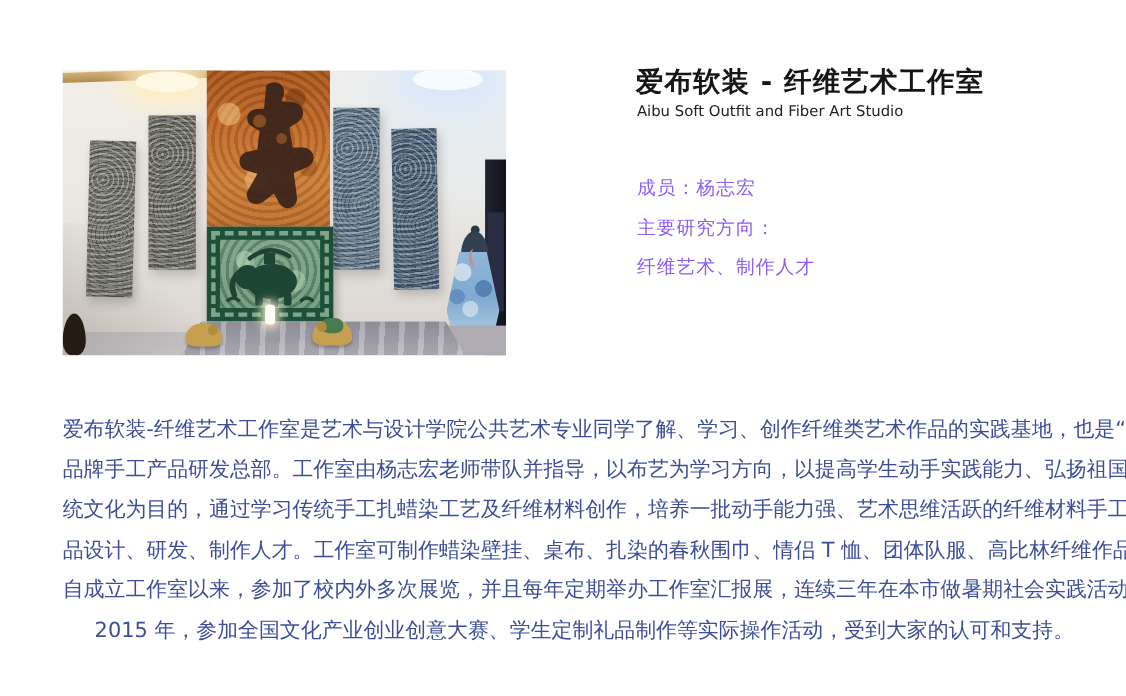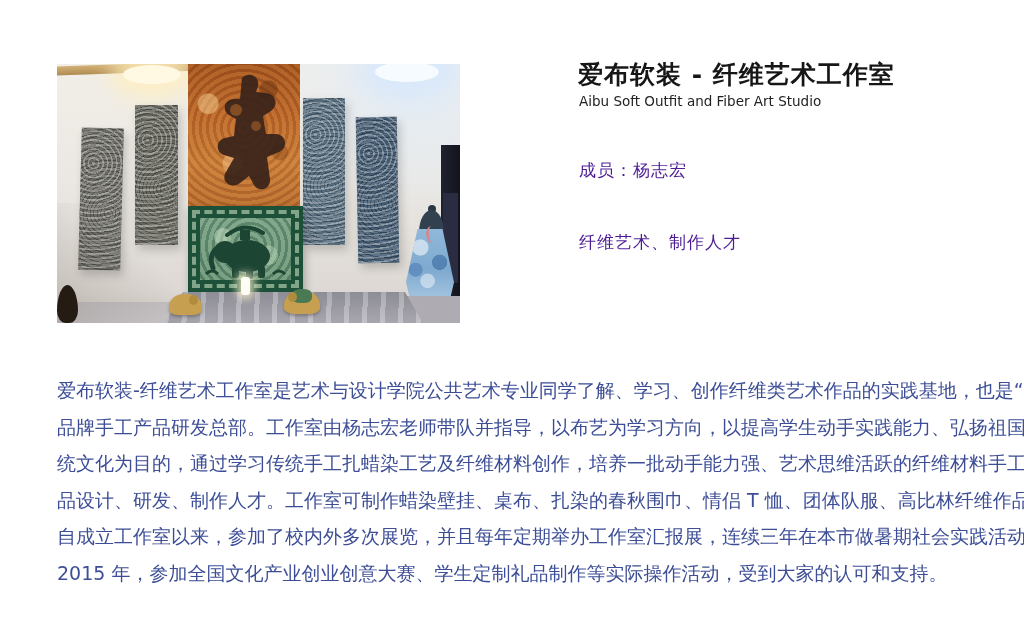--- a/index.html
+++ b/index.html
@@ -86,29 +86,29 @@
   .figurine.right{left:227px;top:227px;width:36px;height:23px;}
   .figurine .saddle{position:absolute;left:22%;top:-2px;width:55%;height:60%;background:#4a7a52;border-radius:40%;}
   .figurine .ear{position:absolute;width:9px;height:10px;background:#b08c3e;border-radius:50%;top:1px;}
   .figurine.left .ear{right:4px;} .figurine.right .ear{left:4px;}
   .candle{position:absolute;left:184px;top:213px;width:9px;height:18px;background:#fdfdf6;border-radius:3px;
          box-shadow:0 0 8px 4px rgba(255,245,210,.8);}
 
   
   .title{position:absolute;left:578px;top:58px;font-size:25px;font-weight:bold;color:#161616;letter-spacing:1px;}
   .subtitle{position:absolute;left:579px;top:93px;font-size:13.5px;font-weight:normal;color:#222;}
-  .info-line{position:absolute;left:579px;font-size:17px;color:#4c1d95;letter-spacing:1px;}
+  .info-line{position:absolute;left:579px;font-size:17px;color:#8b5cf6;letter-spacing:1px;}
   .info-members{top:159px;}
   .info-research{top:196px;}
   .info-fields{top:231px;}
 
   
   .about{position:absolute;left:57px;top:372px;width:911px;color:#3d4e96;font-size:19px;}
   .about .line{height:36.5px;line-height:36.5px;white-space:nowrap;text-align:justify;text-align-last:justify;}
-  .about .line.last{text-align-last:left;}
+  .about .line.last{text-align-last:left;margin-left:29px;}
 </style>
 </head>
 <body>
 
 <div class="canvas">
 
   <div class="photo">
     <div class="cool-overlay"></div>
     <div class="beam"></div>
     <div class="lamp warm"></div>
@@ -167,20 +167,21 @@
     <div class="figurine right">
         <div class="saddle"></div>
         <div class="ear"></div>
       </div>
   </div>
 
   <div class="title">爱布软装 - 纤维艺术工作室</div>
   <div class="subtitle">Aibu Soft Outfit and Fiber Art Studio</div>
 
   <div class="info-line info-members">成员：杨志宏</div>
+  <div class="info-line info-research">主要研究方向：</div>
   <div class="info-line info-fields">纤维艺术、制作人才</div>
 
   <div class="about">
     <div class="line">爱布软装-纤维艺术工作室是艺术与设计学院公共艺术专业同学了解、学习、创作纤维类艺术作品的实践基地，也是“爱布”</div>
     <div class="line">品牌手工产品研发总部。工作室由杨志宏老师带队并指导，以布艺为学习方向，以提高学生动手实践能力、弘扬祖国传</div>
     <div class="line">统文化为目的，通过学习传统手工扎蜡染工艺及纤维材料创作，培养一批动手能力强、艺术思维活跃的纤维材料手工产</div>
     <div class="line">品设计、研发、制作人才。工作室可制作蜡染壁挂、桌布、扎染的春秋围巾、情侣 T 恤、团体队服、高比林纤维作品等。</div>
     <div class="line">自成立工作室以来，参加了校内外多次展览，并且每年定期举办工作室汇报展，连续三年在本市做暑期社会实践活动。</div>
     <div class="line last">2015 年，参加全国文化产业创业创意大赛、学生定制礼品制作等实际操作活动，受到大家的认可和支持。</div>
   </div>

